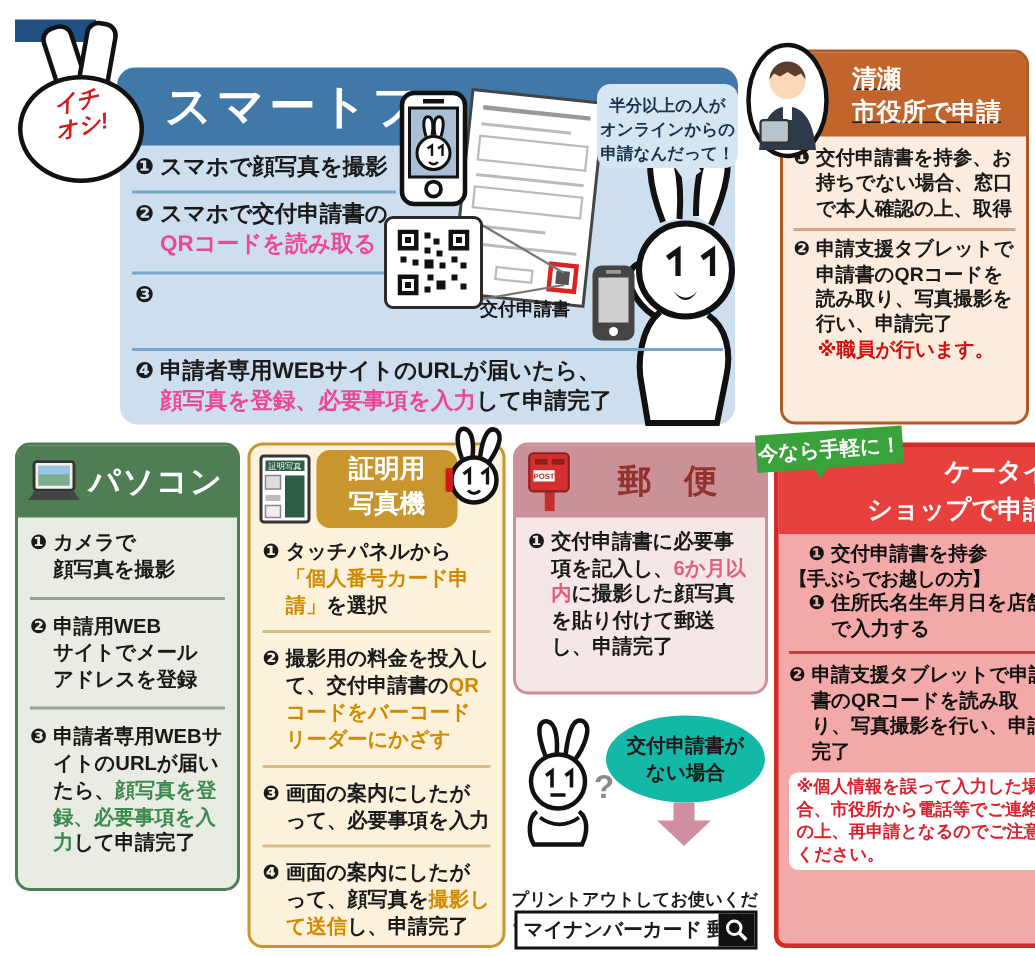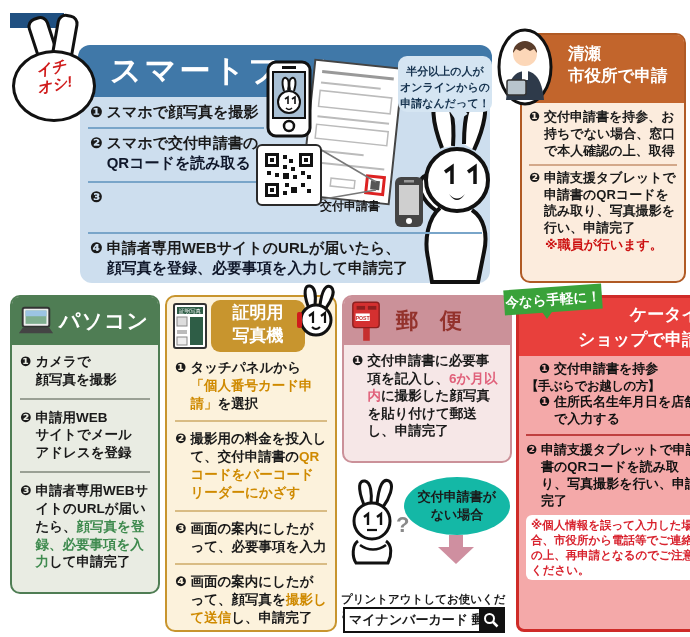--- a/index.html
+++ b/index.html
@@ -17,31 +17,31 @@
   .badge .ear{position:absolute;width:16px;height:42px;background:#fff;border:3px solid #111;border-radius:9px;}
   .badge .ear1{left:24px;top:-14px;transform:rotate(-18deg);}
   .badge .ear2{left:46px;top:-16px;transform:rotate(10deg);}
   .badge .blob{position:absolute;left:4px;top:20px;width:78px;height:66px;background:#fff;border:3px solid #111;border-radius:50%;}
   .badge .btxt{position:absolute;left:10px;top:30px;width:70px;text-align:center;color:#d01c1c;
                font-weight:bold;font-style:italic;font-size:15px;line-height:1.1;transform:rotate(-12deg);}
   .srow{display:flex;align-items:flex-start;font-weight:bold;z-index:4;}
   .srow .num{flex:0 0 auto;margin-right:4px;}
   .sp-step{font-size:15px;line-height:1.35;}
   .sp-hr{height:0;border-top:2px solid #79a5c9;z-index:4;}
-  .blue{color:#0f172a;}
+  .blue{color:#ec4899;}
   .bubble1{left:398px;top:56px;width:94px;height:56px;background:#d5e5f2;border-radius:9px;z-index:5;
            font-size:11px;font-weight:bold;color:#16334f;text-align:center;line-height:1.45;padding-top:8px;box-sizing:border-box;}
   .bubble1-tail{left:452px;top:106px;width:13px;height:13px;background:#d5e5f2;transform:rotate(55deg);z-index:5;}
   .doc-label{left:320px;top:198px;font-size:12px;font-weight:bold;z-index:4;}
   .qr-box{left:256px;top:144px;width:62px;height:58px;background:#fff;border:2px solid #2a2a2a;border-radius:6px;z-index:4;
           display:flex;align-items:center;justify-content:center;}
 
   
   .ch-card{left:520px;top:33px;width:166px;height:250px;background:#fcecdd;border:2px solid #b05a24;border-radius:10px;box-sizing:border-box;z-index:1;}
-  .ch-header{height:68px;background:#c2652c;border-radius:7px 7px 0 0;}
+  .ch-header{height:56px;background:#c2652c;border-radius:7px 7px 0 0;text-decoration:underline;}
   .ch-title{padding:7px 0 0 46px;color:#fff;font-weight:bold;font-size:16.5px;line-height:1.35;}
   .ch-body{padding:6px 7px 0 7px;font-size:13px;line-height:1.3;font-weight:bold;}
   .ch-hr{border-top:2px solid #d3a88a;margin:4px 0;}
   .red-note{color:#cc1111;}
   .ch-person{left:497px;top:28px;width:56px;height:78px;z-index:3;}
 
   
   .card{position:absolute;box-sizing:border-box;border-radius:10px;}
   .card-head{display:flex;align-items:center;border-radius:7px 7px 0 0;}
 
@@ -59,21 +59,21 @@
   .pb-goldbox{position:absolute;left:44px;top:3px;width:94px;height:52px;background:#c8952e;border-radius:9px;
               color:#fff;font-weight:bold;font-size:17px;line-height:1.35;text-align:center;padding-top:2px;box-sizing:border-box;}
   .pb-body{padding:4px 8px 0 8px;font-size:13.5px;line-height:1.32;font-weight:bold;}
   .pb-hr{border-top:2px solid #d9bc84;margin:8px 0;}
   .gold-hl{color:#cf8a00;}
   .pb-booth{position:absolute;left:5px;top:5px;}
   .pb-rabbit{position:absolute;right:-2px;top:-15px;}
 
   
   .mail-card{left:342px;top:295px;width:170px;height:168px;background:#f6e7e7;border:2px solid #cb9199;}
-  .mail-head{height:48px;background:#cb9199;padding:0 6px;}
+  .mail-head{height:48px;background:#cb9199;padding:0 6px;gap:16px;}
   .mail-title{color:#93322c;font-weight:bold;font-size:22px;letter-spacing:8px;margin-left:14px;}
   .mail-body{padding:7px 8px 0 8px;font-size:13.5px;line-height:1.3;font-weight:bold;}
   .pink-hl{color:#e0607a;}
   .mail-bubble{left:404px;top:477px;width:106px;height:58px;background:#14b8a6;border-radius:50%;z-index:2;
                display:flex;align-items:center;justify-content:center;text-align:center;
                font-size:13px;font-weight:bold;line-height:1.35;}
   .qmark{left:396px;top:512px;font-size:22px;font-weight:bold;color:#8a8a8a;z-index:3;}
   .arrow-stem{left:449px;top:535px;width:14px;height:13px;background:#cf8fa0;}
   .arrow-head{left:438px;top:547px;width:0;height:0;border-left:18px solid transparent;border-right:18px solid transparent;border-top:17px solid #cf8fa0;}
   .mail-note-red{left:341px;top:564px;width:174px;font-size:11.5px;font-weight:bold;color:#e8344e;line-height:1.3;}

